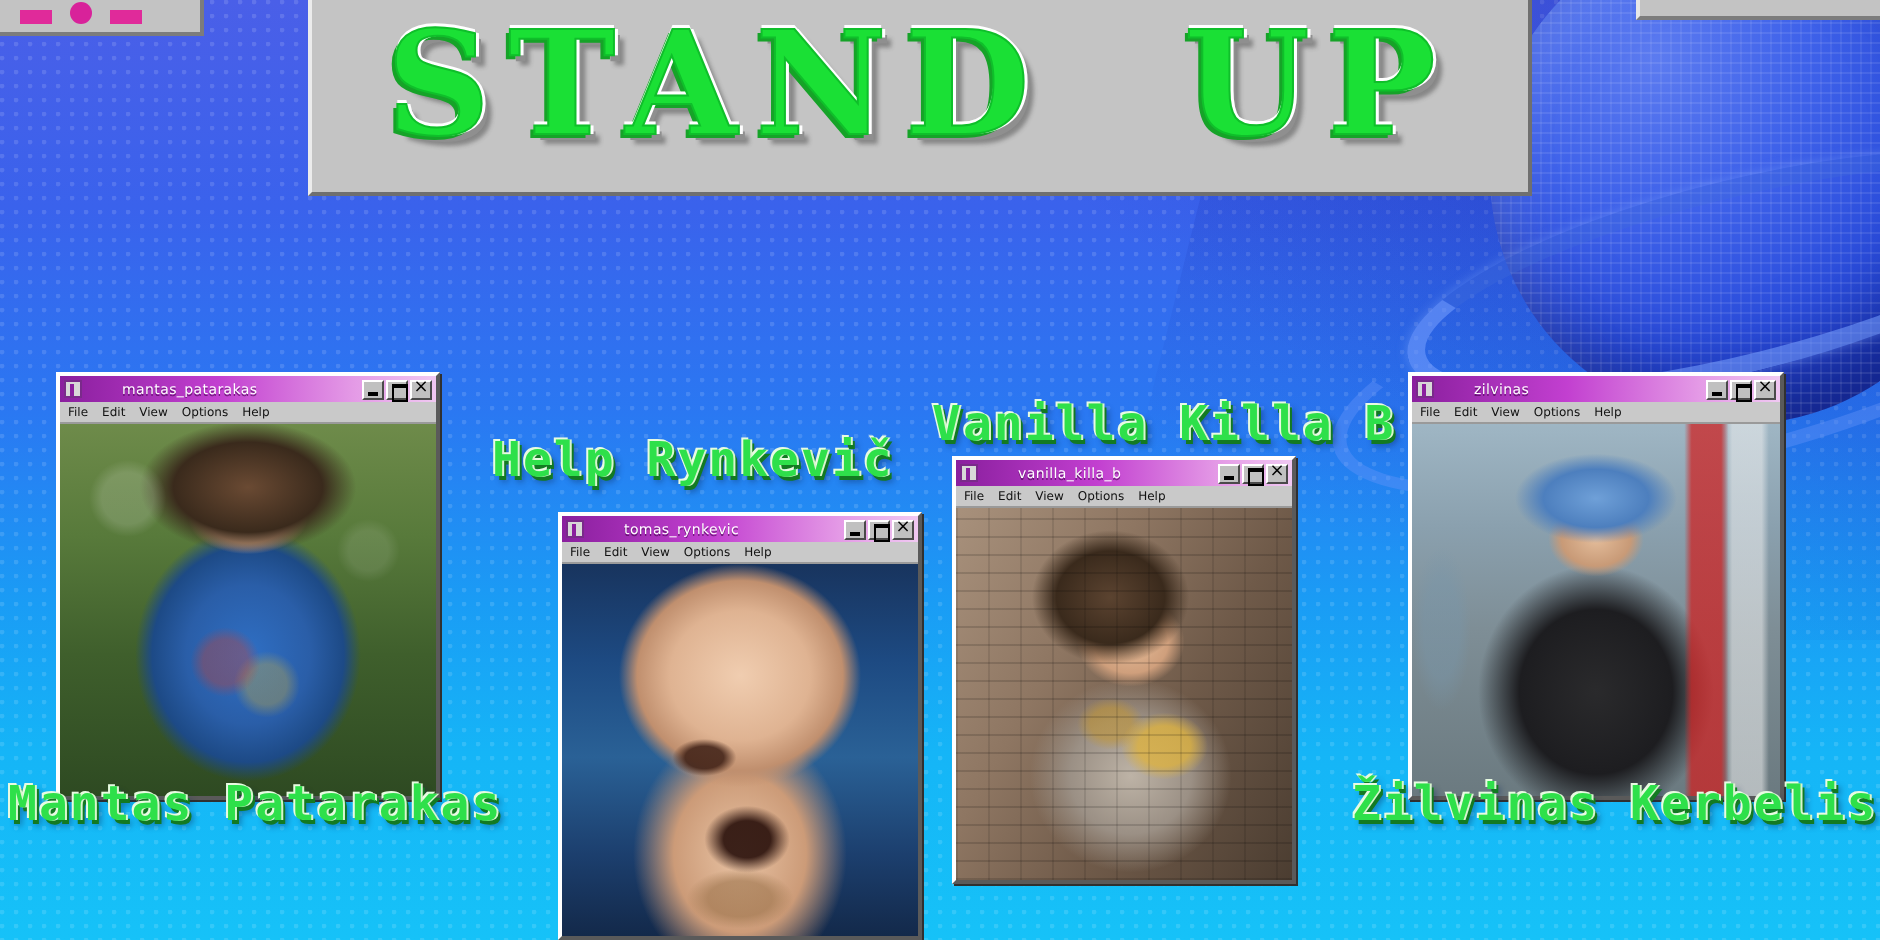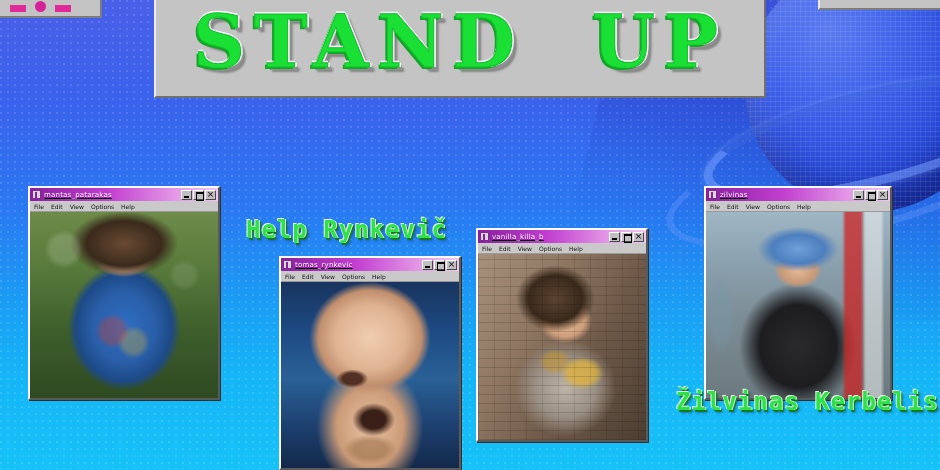--- a/index.html
+++ b/index.html
@@ -159,22 +159,21 @@
     border:2px solid;
     border-color:#ffffff #5a5a5a #5a5a5a #ffffff;
     box-shadow:1px 1px 0 #303030;
     overflow:hidden;
   }
   .win-title {
     height:13px;
     background:linear-gradient(to right,#8a1f9e 0%, #c23fd0 42%, #e49ae6 78%, #f0c8f2 100%);
     display:flex; align-items:center;
     padding:0 2px;
-    gap:3px;
-    text-decoration:underline;
+    gap:20px;
   }
   .win-ico {
     width:9px; height:9px;
     background:#d8d8d8;
     border:1px solid #7a2a8a;
     position:relative;
     flex:0 0 auto;
   }
   .win-ico::after {
     content:""; position:absolute;
@@ -428,16 +427,18 @@
       <span>Edit</span>
       <span>View</span>
       <span>Options</span>
       <span>Help</span>
     </div>
     <div class="win-body" style="height:186px;">
       <div class="photo" id="photo-zilvinas"></div>
     </div>
   </div>
 
+  <div class="name-label" id="label-mantas">Mantas Patarakas</div>
   <div class="name-label" id="label-tomas">Help Rynkevič</div>
+  <div class="name-label" id="label-vanilla">Vanilla Killa B</div>
   <div class="name-label" id="label-zilvinas">Žilvinas Kerbelis</div>
 
 </div>
 
 </body></html>

